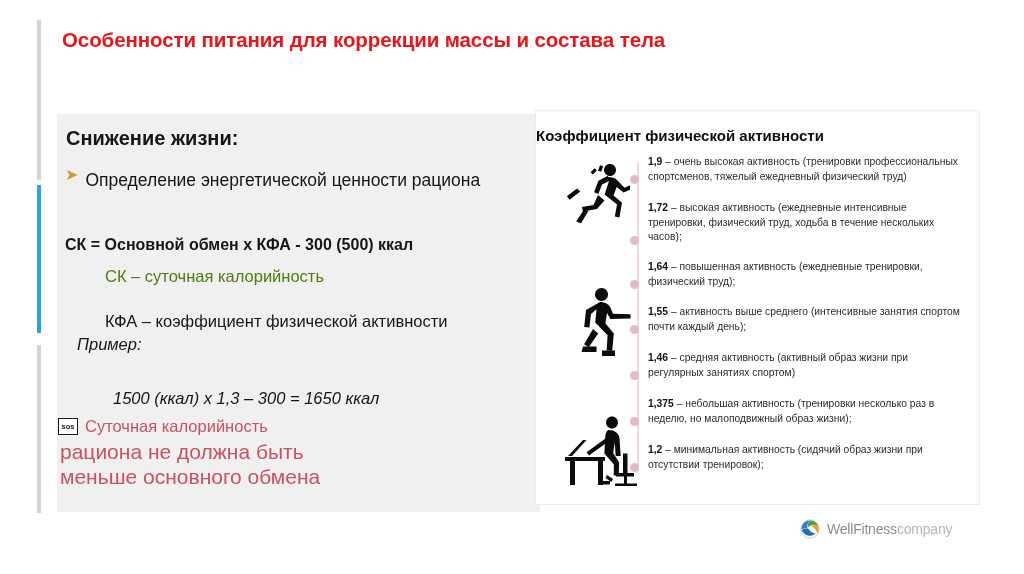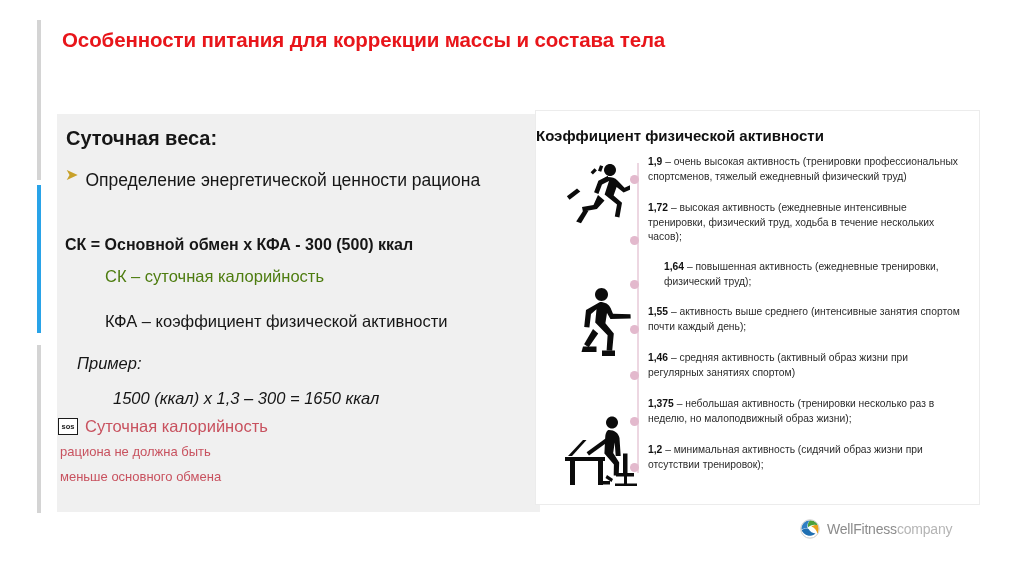--- a/index.html
+++ b/index.html
@@ -53,21 +53,21 @@
   }
   .def1{
     position:absolute;left:48px;top:153px;
     font-size:16.5px;color:#4d7c0f;
   }
   .def2{
     position:absolute;left:48px;top:198px;
     font-size:16.5px;color:#161616;
   }
   .example-label{
-    position:absolute;left:20px;top:240px;
+    position:absolute;left:20px;top:221px;
     font-size:16.5px;font-style:italic;color:#161616;
   }
   .example-calc{
     position:absolute;left:56px;top:275px;
     font-size:16.5px;font-style:italic;color:#161616;
   }
   .warn{
     position:absolute;left:1px;top:300px;width:400px;
   }
   .warn-line1{display:flex;align-items:center;}
@@ -79,21 +79,21 @@
     display:flex;align-items:center;justify-content:center;
     font-size:7.5px;font-weight:bold;color:#1a1a1a;
     letter-spacing:0px;
     box-shadow:inset 0 0 0 1px #fff;
     margin-right:7px;
   }
   .warn-text{
     font-size:16.5px;color:#c8525f;line-height:25px;
   }
   .warn-rest{
-    font-size:13px;color:#c8525f;line-height:25px;margin-left:2px;
+    font-size:21px;color:#c8525f;line-height:25px;margin-left:2px;
   }
 
   
   .card{
     position:absolute;left:535px;top:110px;width:445px;height:395px;
     background:#ffffff;
     border:1px solid #ececec;
     box-sizing:border-box;
   }
   .card-title{
@@ -139,21 +139,21 @@
 
   <div class="rail rail-top"></div>
   <div class="rail rail-mid"></div>
   <div class="rail rail-bot"></div>
 
   <div class="title">Особенности питания для коррекции массы и состава тела</div>
 
   <div class="panel">
     <div class="panel-inner">
 
-      <div class="h-weight">Суточная веса:</div>
+      <div class="h-weight">Снижение жизни:</div>
 
       <div class="bullet-row">
         <span class="bullet-arrow">➤</span>
         <span class="bullet-text">Определение энергетической ценности рациона</span>
       </div>
 
       <div class="formula">СК = Основной обмен х КФА - 300 (500) ккал</div>
 
       <div class="def1">СК – суточная калорийность</div>
 
@@ -228,21 +228,21 @@
 
     <div class="items">
       <div class="kfa-item" style="top:0px;">
         <span class="dot"></span>
         <span class="kfa-text"><span class="kfa-val">1,9</span><span> – очень высокая активность (тренировки профессиональных спортсменов, тяжелый ежедневный физический труд)</span></span>
       </div>
       <div class="kfa-item" style="top:46px;">
         <span class="dot"></span>
         <span class="kfa-text"><span class="kfa-val">1,72</span><span> – высокая активность (ежедневные интенсивные тренировки, физический труд, ходьба в течение нескольких часов);</span></span>
       </div>
-      <div class="kfa-item" style="top:105px;gap:16px;">
+      <div class="kfa-item" style="top:105px;">
         <span class="dot"></span>
         <span class="kfa-text"><span class="kfa-val">1,64</span><span> – повышенная активность (ежедневные тренировки, физический труд);</span></span>
       </div>
       <div class="kfa-item" style="top:150px;">
         <span class="dot"></span>
         <span class="kfa-text"><span class="kfa-val">1,55</span><span> – активность выше среднего (интенсивные занятия спортом почти каждый день);</span></span>
       </div>
       <div class="kfa-item" style="top:196px;">
         <span class="dot"></span>
         <span class="kfa-text"><span class="kfa-val">1,46</span><span> – средняя активность (активный образ жизни при регулярных занятиях спортом)</span></span>

